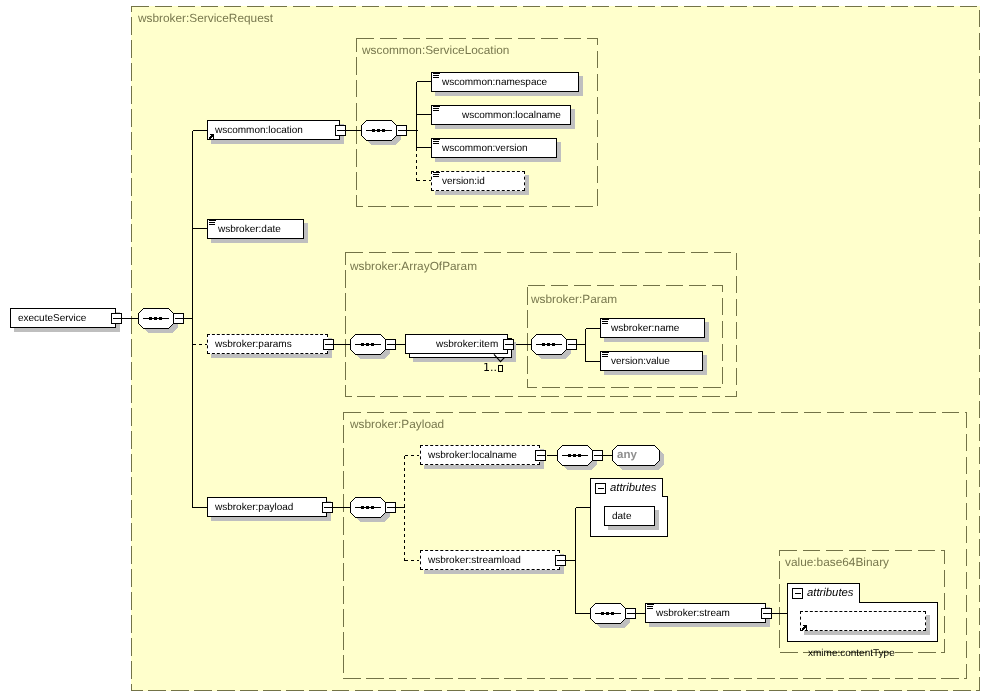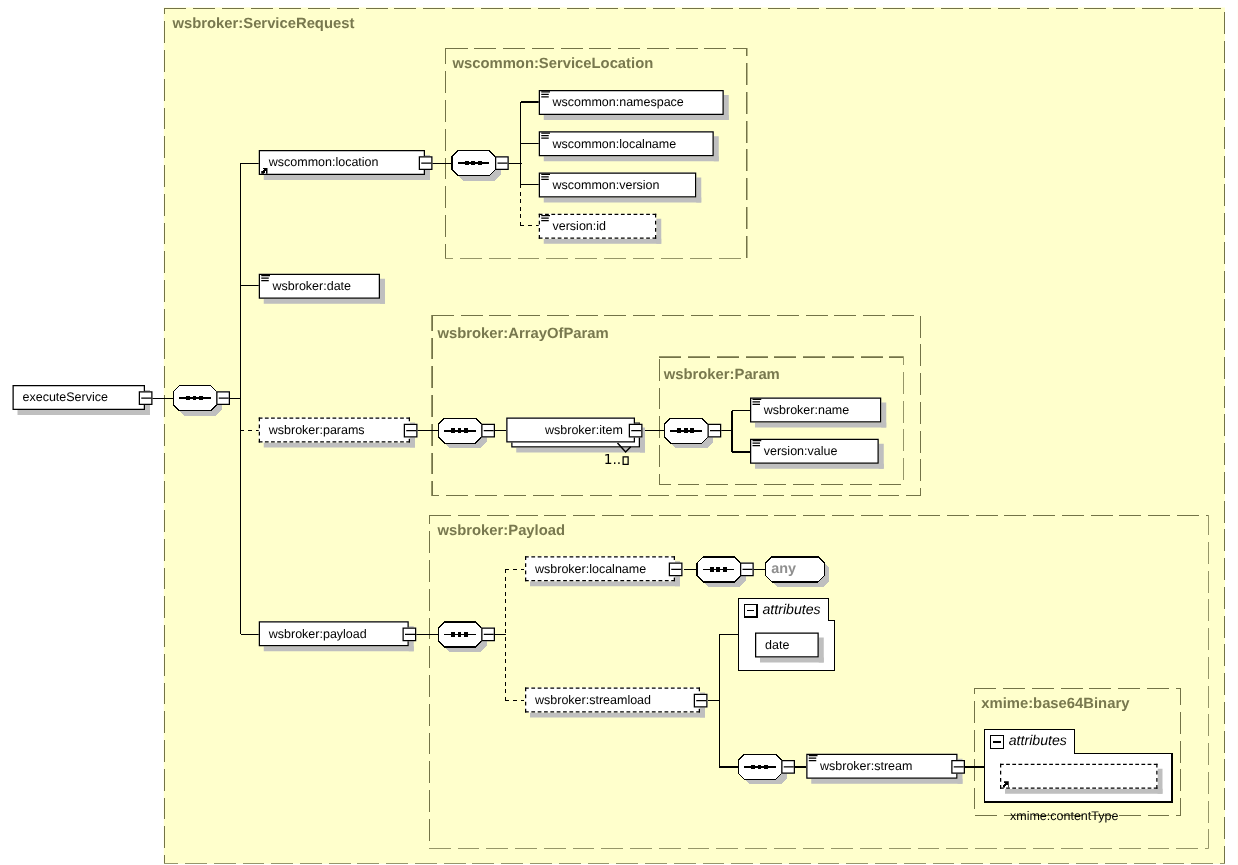--- a/index.html
+++ b/index.html
@@ -1,20 +1,20 @@
 <!DOCTYPE html>
 <html><head>
 <meta charset="utf-8">
 <style>
   html,body{margin:0;padding:0;background:#fff;}
   #canvas{position:relative;width:990px;height:692px;background:#fff;overflow:hidden;
           font-family:"Liberation Sans",sans-serif;-webkit-font-smoothing:antialiased;text-rendering:geometricPrecision;}
   .grp{position:absolute;box-sizing:border-box;background:#ffffcc;}
   svg.grpline{position:absolute;left:0;top:0;shape-rendering:crispEdges;}
-  .grp-label{position:absolute;font-size:11.85px;font-weight:bold;color:#78784e;
+  .grp-label{position:absolute;font-size:11.85px;font-weight:normal;color:#78784e;
              white-space:nowrap;line-height:11px;}
   svg.wires{position:absolute;left:0;top:0;width:990px;height:692px;
             fill:none;stroke:#000;stroke-width:1;shape-rendering:crispEdges;}
   svg.wires path.d{stroke-dasharray:3 3;}
   .nd{position:absolute;left:0;top:0;}
   .shd{position:absolute;background:#bfbfbf;}
   .bx{position:absolute;box-sizing:border-box;background:#fff;border:1px solid #000;}
   .bx.opt{border:1px dashed #000;}
   .tx{position:absolute;font-size:10px;font-weight:normal;color:#000;white-space:nowrap;
       line-height:11px;}
@@ -66,21 +66,21 @@
       <svg class="grpline" viewBox="0 0 624 267" width="624" height="267">
         <rect x="0.5" y="0.5" width="623" height="266" fill="none" stroke="#737347" stroke-width="1" stroke-dasharray="17.5 5.5"></rect>
       </svg>
     </div>
   <div class="grp-label" style="left:350px;top:419px">wsbroker:Payload</div>
   <div class="grp" style="left:779px;top:550px;width:166px;height:103px">
       <svg class="grpline" viewBox="0 0 166 103" width="166" height="103">
         <rect x="0.5" y="0.5" width="165" height="102" fill="none" stroke="#737347" stroke-width="1" stroke-dasharray="17.5 5.5"></rect>
       </svg>
     </div>
-  <div class="grp-label" style="left:785px;top:557px">xmime:base64Binary</div>
+  <div class="grp-label" style="left:785px;top:557px">value:base64Binary</div>
   <svg class="wires">
     <path d="M 121.5 318.5 L 138 318.5"></path>
     <path d="M 183 318.5 L 192.5 318.5"></path>
     <path d="M 192.5 130.5 L 192.5 507.5"></path>
     <path d="M 192.5 130.5 L 207 130.5"></path>
     <path d="M 192.5 228.5 L 207 228.5"></path>
     <path class="d" d="M 192.5 344.5 L 207 344.5"></path>
     <path d="M 192.5 507.5 L 207 507.5"></path>
     <path d="M 345 130.5 L 361 130.5"></path>
     <path d="M 406 130.5 L 417.5 130.5"></path>
@@ -177,21 +177,21 @@
   </div>
   <div class="nd">
     <div class="shd" style="left:435px;top:125px;width:140px;height:4px"></div>
     <div class="shd" style="left:571px;top:109px;width:4px;height:20px"></div>
     <div class="bx" style="left:431px;top:105px;width:140px;height:20px"></div>
     <div class="ic3" style="left:433px;top:106px">
         <b style="top:0px;width:7px"></b>
         <b style="top:2px;width:6px"></b>
         <b style="top:4px;width:6px"></b>
       </div>
-    <div class="tx" style="left:442px;top:110px">wscommon:localname</div>
+    <div class="tx" style="left:462px;top:110px">wscommon:localname</div>
   </div>
   <div class="nd">
     <div class="shd" style="left:435px;top:158px;width:126px;height:4px"></div>
     <div class="shd" style="left:557px;top:142px;width:4px;height:20px"></div>
     <div class="bx" style="left:431px;top:138px;width:126px;height:20px"></div>
     <div class="ic3" style="left:433px;top:139px">
         <b style="top:0px;width:7px"></b>
         <b style="top:2px;width:6px"></b>
         <b style="top:4px;width:6px"></b>
       </div>

